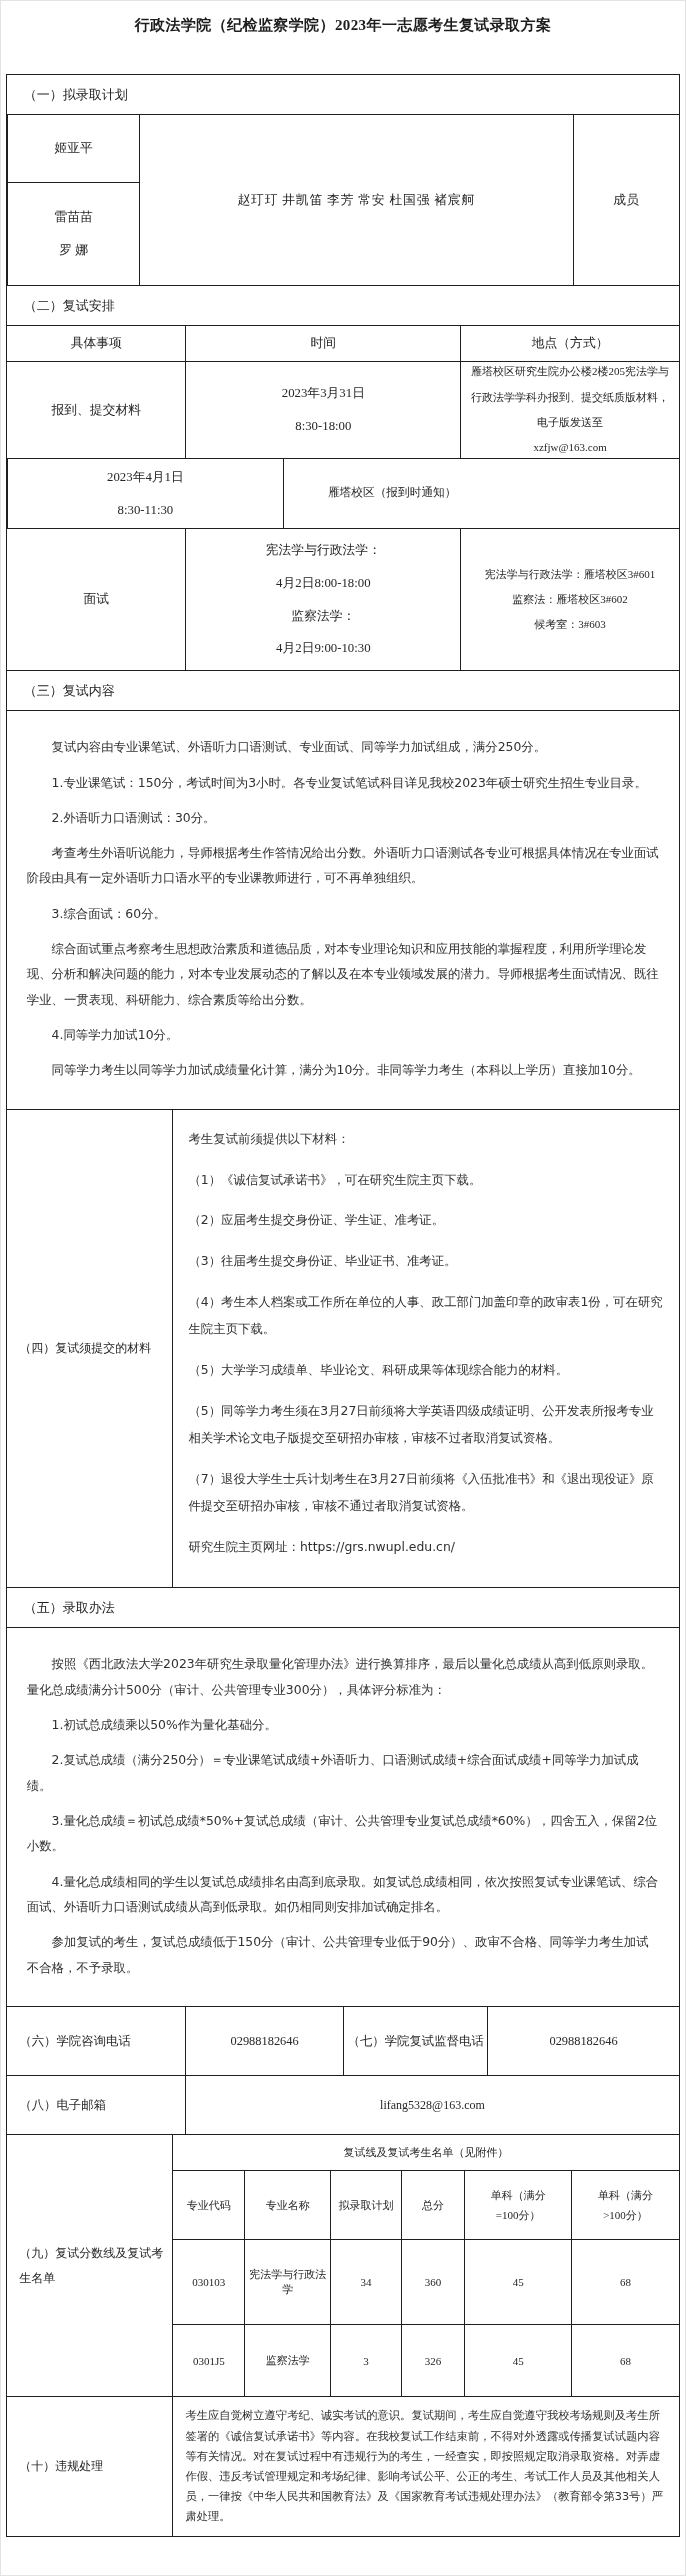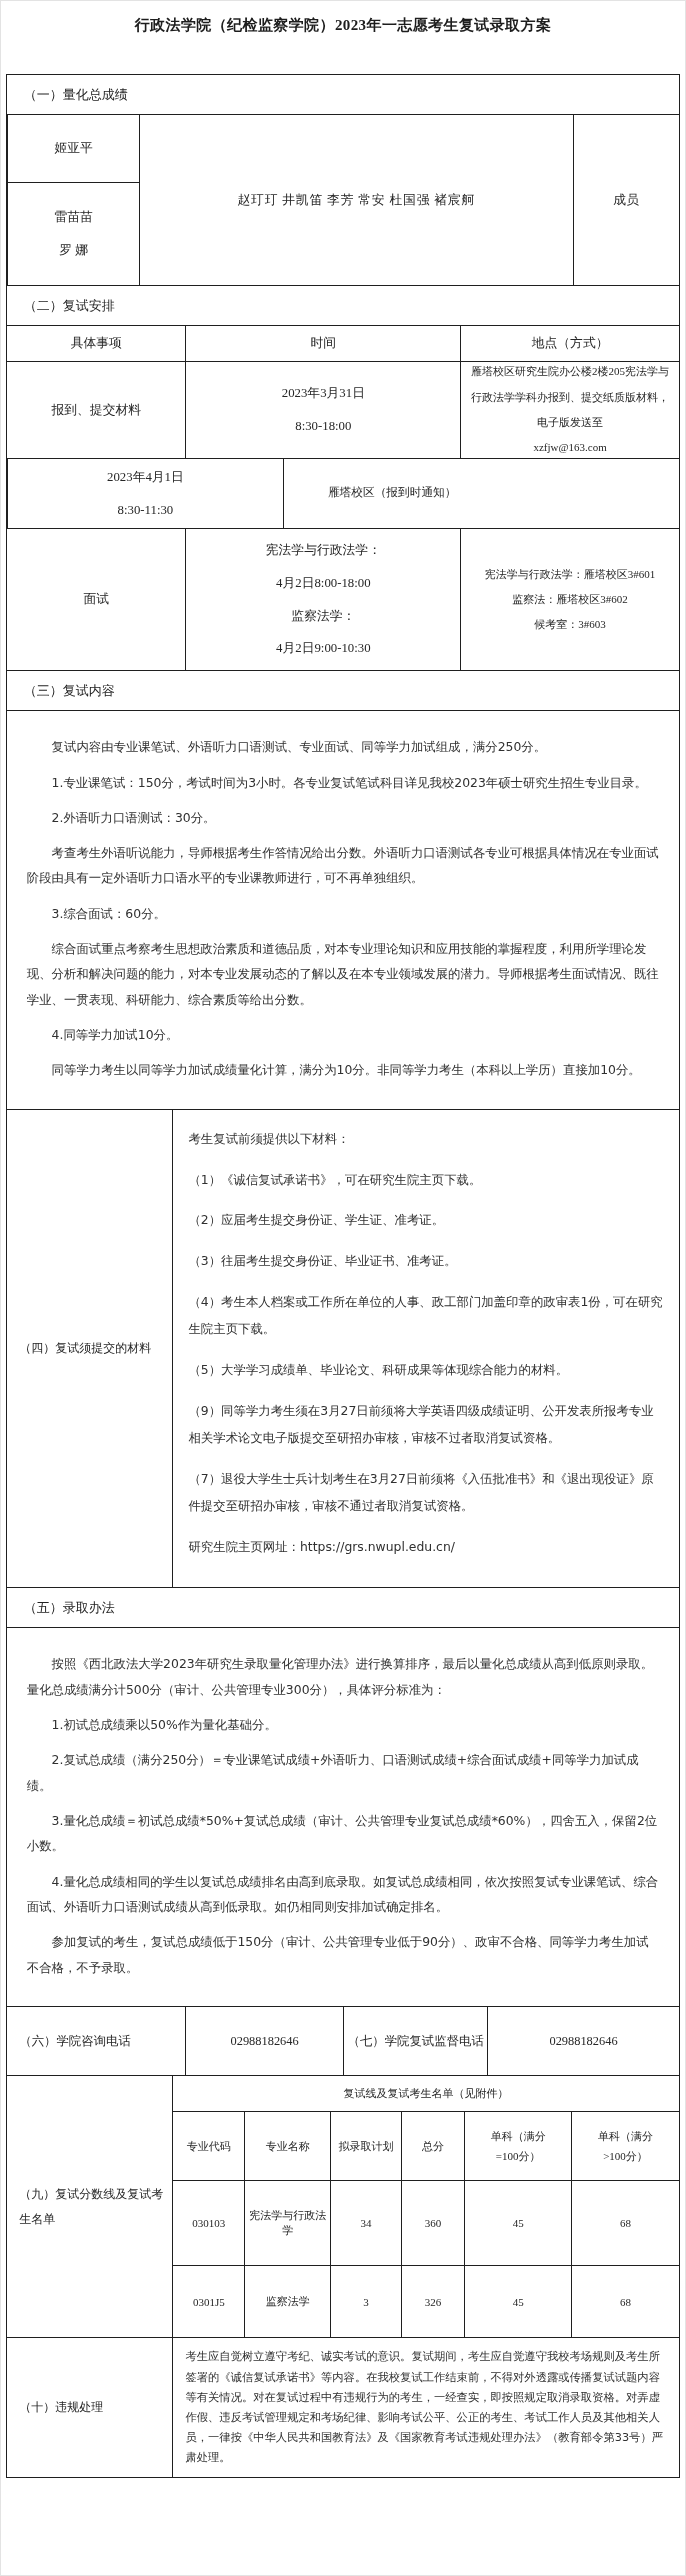--- a/index.html
+++ b/index.html
@@ -84,21 +84,21 @@
 </style>
 </head>
 <body>
 
 <div class="page">
 
   <h1 class="title">行政法学院（纪检监察学院）2023年一志愿考生复试录取方案</h1>
 
   <div class="doc">
 
-    <div class="sec-head">（一）量化总成绩</div>
+    <div class="sec-head">（一）拟录取计划</div>
     <div class="band org-band">
       <div class="cell org-col2 vline">
         <div class="cell c org-top serif17">姬亚平</div>
         <div class="cell c org-bot serif17 pre sec-names">雷苗苗
 罗 娜</div>
       </div>
       <div class="cell c org-col4 vline serif17 pre member-names">赵玎玎  井凯笛  李芳  常安  杜国强   褚宸舸</div>
       <div class="cell c org-col3 vline serif17">成员</div>
     </div>
 
@@ -147,21 +147,21 @@
 
     <div class="band">
       <div class="cell label-cell mat-label">（四）复试须提交的材料</div>
       <div class="cell mat-content vline">
         <p class="first">考生复试前须提供以下材料：</p>
         <p>（1）《诚信复试承诺书》，可在研究生院主页下载。</p>
         <p>（2）应届考生提交身份证、学生证、准考证。</p>
         <p>（3）往届考生提交身份证、毕业证书、准考证。</p>
         <p>（4）考生本人档案或工作所在单位的人事、政工部门加盖印章的政审表1份，可在研究生院主页下载。</p>
         <p>（5）大学学习成绩单、毕业论文、科研成果等体现综合能力的材料。</p>
-        <p>（9）同等学力考生须在3月27日前须将大学英语四级成绩证明、公开发表所报考专业相关学术论文电子版提交至研招办审核，审核不过者取消复试资格。</p>
+        <p>（5）同等学力考生须在3月27日前须将大学英语四级成绩证明、公开发表所报考专业相关学术论文电子版提交至研招办审核，审核不过者取消复试资格。</p>
         <p>（7）退役大学生士兵计划考生在3月27日前须将《入伍批准书》和《退出现役证》原件提交至研招办审核，审核不通过者取消复试资格。</p>
         <p><span>研究生院主页网址：</span><span class="url-link">https://grs.nwupl.edu.cn/</span></p>
       </div>
     </div>
 
     <div class="sec-head">（五）录取办法</div>
     <div class="tblock">
       <p>按照《西北政法大学2023年研究生录取量化管理办法》进行换算排序，最后以量化总成绩从高到低原则录取。量化总成绩满分计500分（审计、公共管理专业300分），具体评分标准为：</p>
       <p>1.初试总成绩乘以50%作为量化基础分。</p>
       <p>2.复试总成绩（满分250分）＝专业课笔试成绩+外语听力、口语测试成绩+综合面试成绩+同等学力加试成绩。</p>
@@ -170,20 +170,24 @@
       <p>参加复试的考生，复试总成绩低于150分（审计、公共管理专业低于90分）、政审不合格、同等学力考生加试不合格，不予录取。</p>
     </div>
 
     <div class="band contact-band">
       <div class="cell ct-l1">（六）学院咨询电话</div>
       <div class="cell c ct-v1 vline">02988182646</div>
       <div class="cell c ct-l2 vline">（七）学院复试监督电话</div>
       <div class="cell c ct-v2 vline">02988182646</div>
     </div>
 
+    <div class="band email-band">
+      <div class="cell email-label">（八）电子邮箱</div>
+      <div class="cell c email-value vline">lifang5328@163.com</div>
+    </div>
 
     <div class="band">
       <div class="cell label-cell row-label score-label">（九）复试分数线及复试考生名单</div>
       <div class="score-wrap vline">
         <div class="cell c score-caption">复试线及复试考生名单（见附件）</div>
         <div class="score-row score-head hline">
           <div class="cell c sc-1">专业代码</div>
           <div class="cell c sc-2 vline">专业名称</div>
           <div class="cell c sc-3 vline">拟录取计划</div>
           <div class="cell c sc-4 vline">总分</div>

